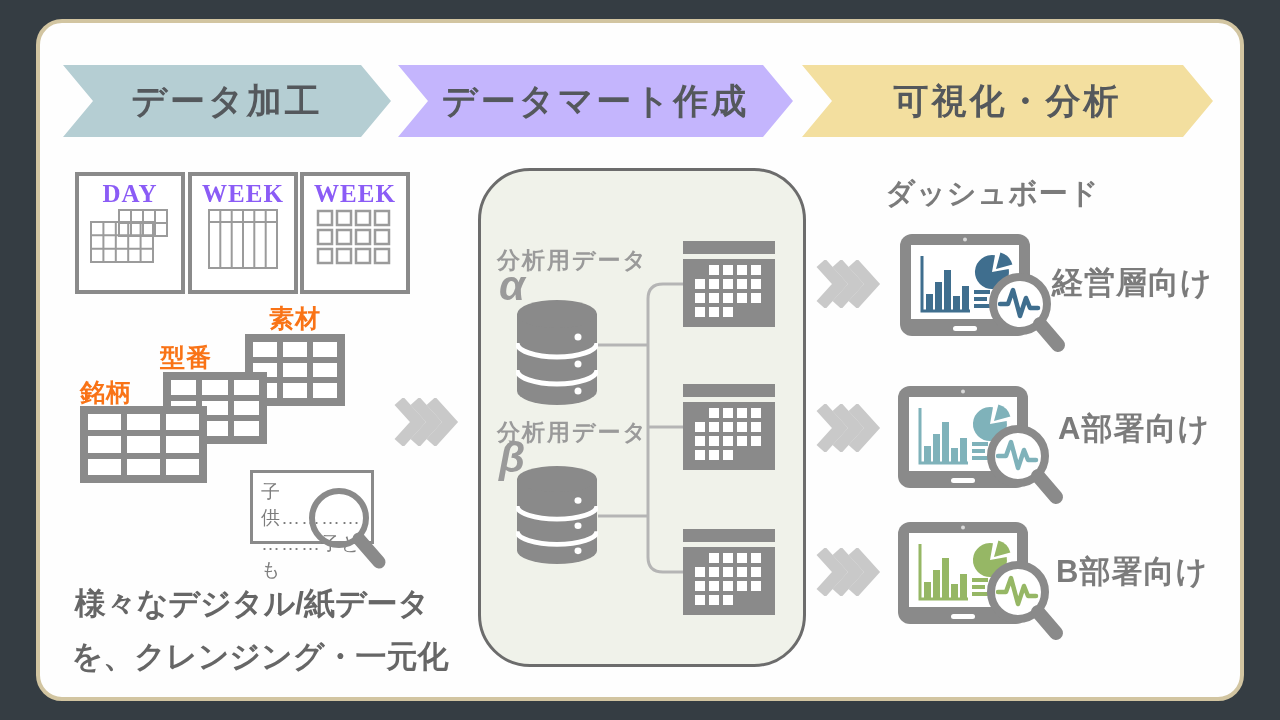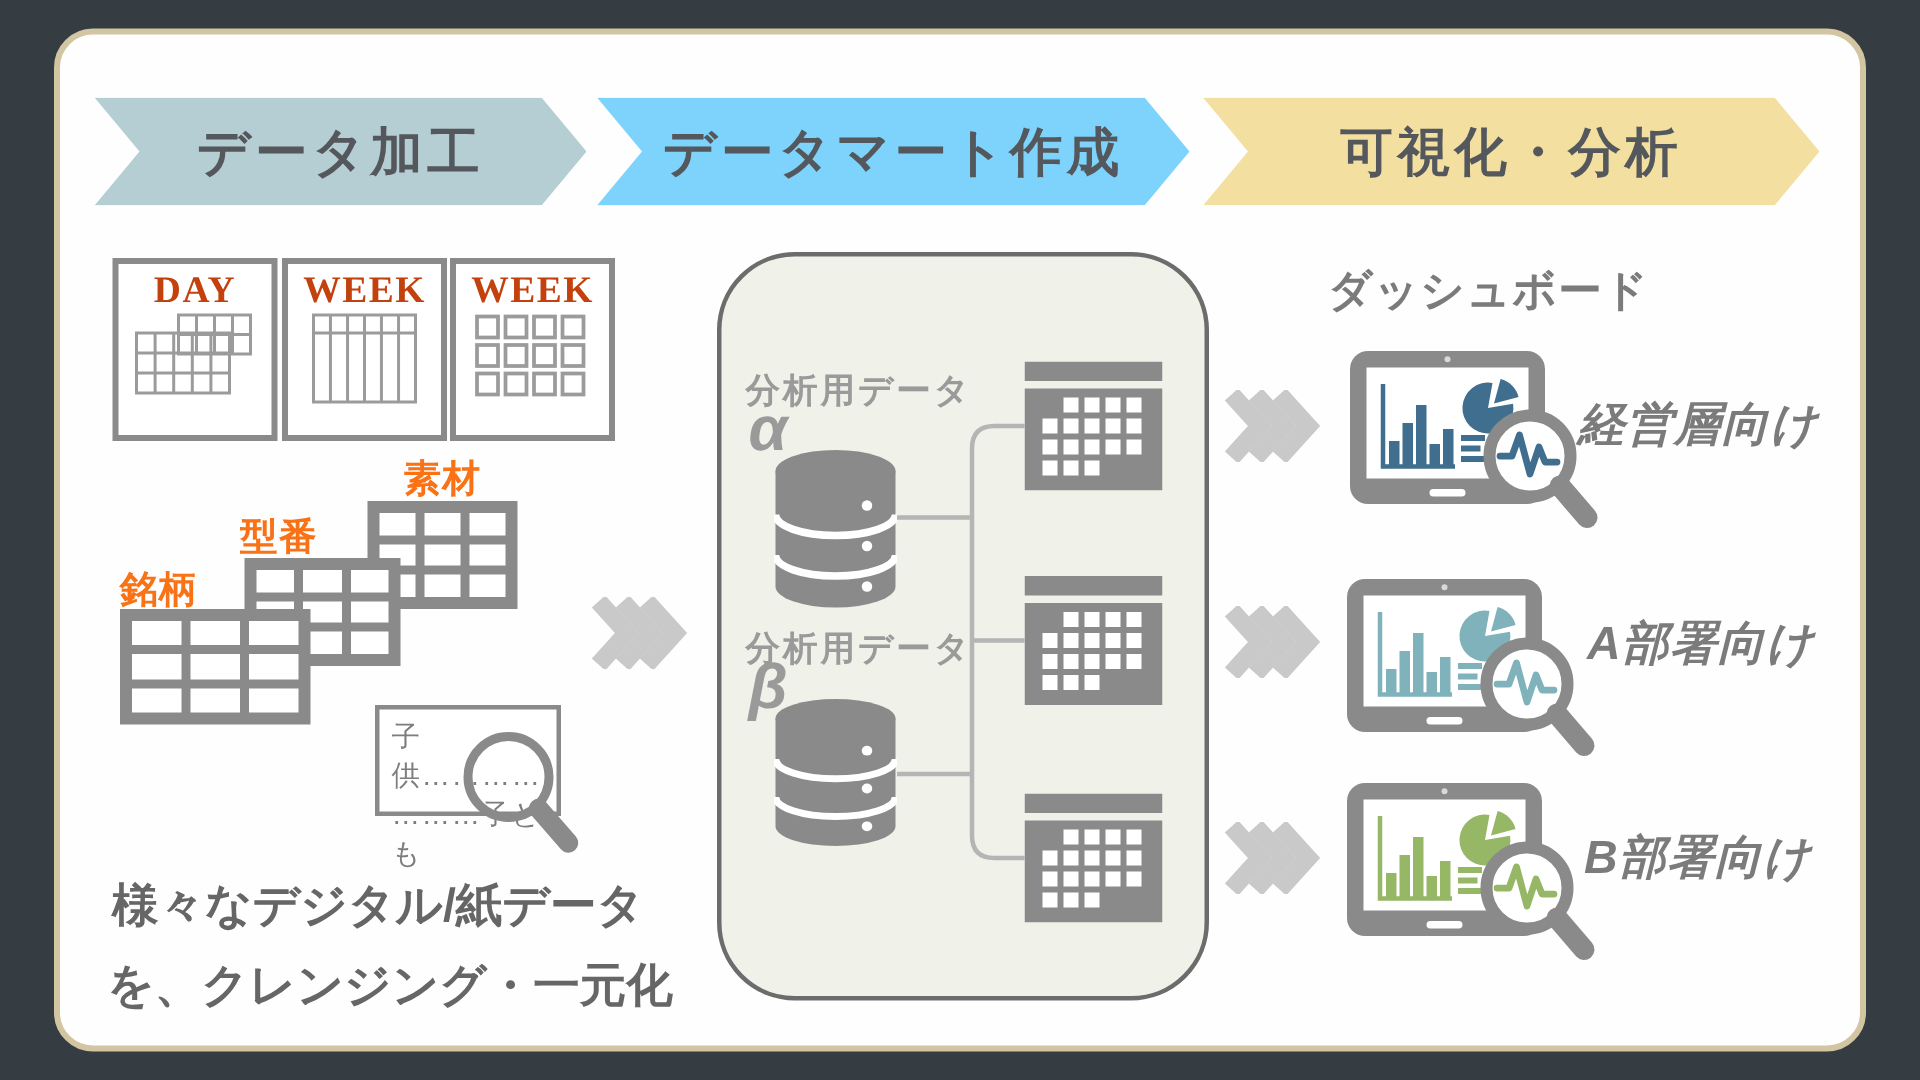--- a/index.html
+++ b/index.html
@@ -11,21 +11,21 @@
         border:4px solid #d2c5a1;border-radius:26px;}
 
   
   .banner{top:65px;height:72px;display:flex;align-items:center;justify-content:center;
           clip-path:polygon(0 0,calc(100% - 30px) 0,100% 50%,calc(100% - 30px) 100%,0 100%,30px 50%);}
   .banner span{font-size:35px;font-weight:700;color:#54585c;letter-spacing:3px;}
 
   
   .calcard{width:110px;height:122px;background:#fff;border:4px solid #8a8a8a;text-align:center;}
   .calcard .cap{font-family:"Liberation Serif","DejaVu Serif",serif;font-weight:700;
-                font-size:25px;color:#c2410c;letter-spacing:1px;margin-top:4px;}
+                font-size:25px;color:#8b5cf6;letter-spacing:1px;margin-top:4px;}
 
   
   .dtable{background:#8a8a8a;display:grid;grid-template-columns:repeat(3,1fr);
           grid-template-rows:repeat(3,1fr);gap:6px;padding:8px;}
   .dtable div{background:#fff;}
   .tlabel{font-size:25px;font-weight:700;color:#f97316;letter-spacing:1px;}
 
   
   #doc{width:124px;height:74px;background:#fff;border:3px solid #8a8a8a;
        font-size:19px;color:#7d7d7d;line-height:26px;padding:6px 0 0 8px;letter-spacing:1px;}
@@ -34,34 +34,34 @@
 
   
   #dwh{left:478px;top:168px;width:328px;height:499px;background:#f0f2ea;
        border:3px solid #6c6c6c;border-radius:52px;}
   #dwh .title{width:100%;text-align:center;top:12px;font-size:37px;font-weight:600;
               color:#7d7d7d;letter-spacing:2px;}
   .dslabel{font-size:23px;color:#9a9a9a;letter-spacing:2px;font-weight:600;}
   .dssym{font-size:42px;color:#9a9a9a;font-weight:700;font-style:italic;line-height:1;}
 
   
-  .dashlabel{font-size:31px;font-weight:700;color:#7b7b7b;letter-spacing:1px;white-space:nowrap;font-style:italic;}
+  .dashlabel{font-size:31px;font-weight:700;color:#7b7b7b;letter-spacing:1px;white-space:nowrap;}
   #dashtitle{left:885px;top:174px;width:215px;text-align:center;font-size:29px;
              font-weight:700;color:#7b7b7b;letter-spacing:1px;}
   .dash{--accent:#888;}
 </style>
 </head>
 <body>
 
 <div id="card" class="abs"></div>
 
 <div class="banner abs" style="left: 63px; width: 328px; background-color: rgb(181, 206, 211);">
   <span>データ加工</span>
 </div>
-<div class="banner abs" style="left: 398px; width: 395px; background-color: #7dd3fc;">
+<div class="banner abs" style="left: 398px; width: 395px; background-color: #c4b5fd;">
   <span>データマート作成</span>
 </div>
 <div class="banner abs" style="left: 802px; width: 411px; background-color: rgb(243, 223, 159);">
   <span>可視化・分析</span>
 </div>
 
 <div class="calcard abs" style="left:75px;top:172px;">
   <div class="cap">DAY</div>
   <svg width="84" height="64" viewBox="0 0 84 64">
     <g fill="none" stroke="#9b9b9b" stroke-width="2">

